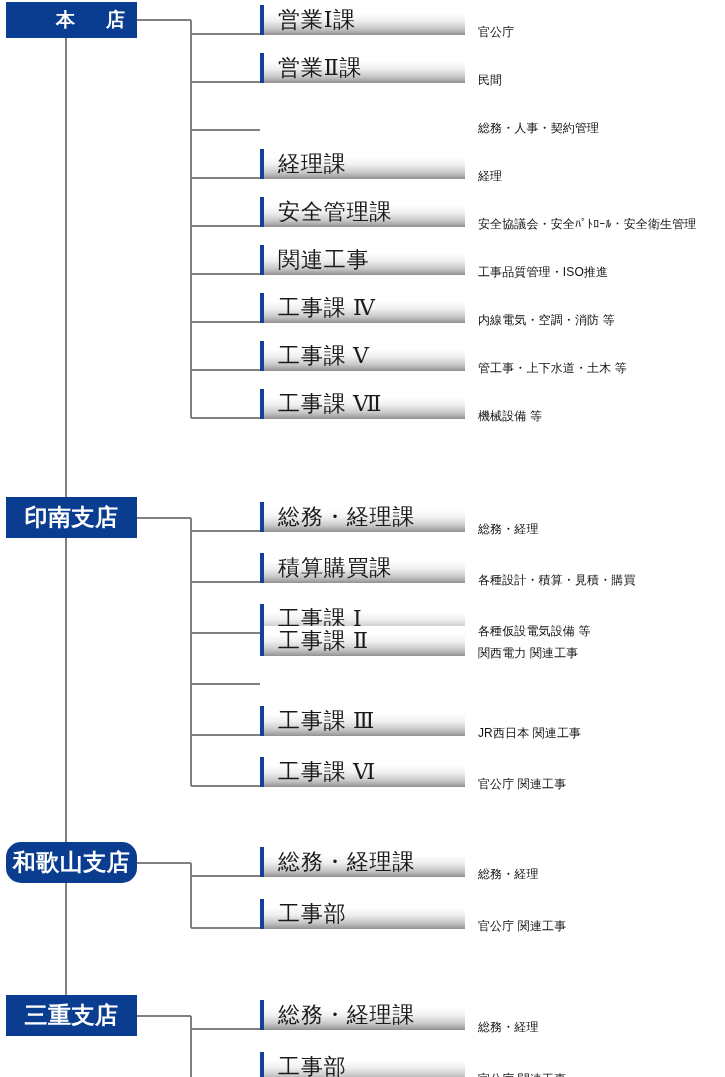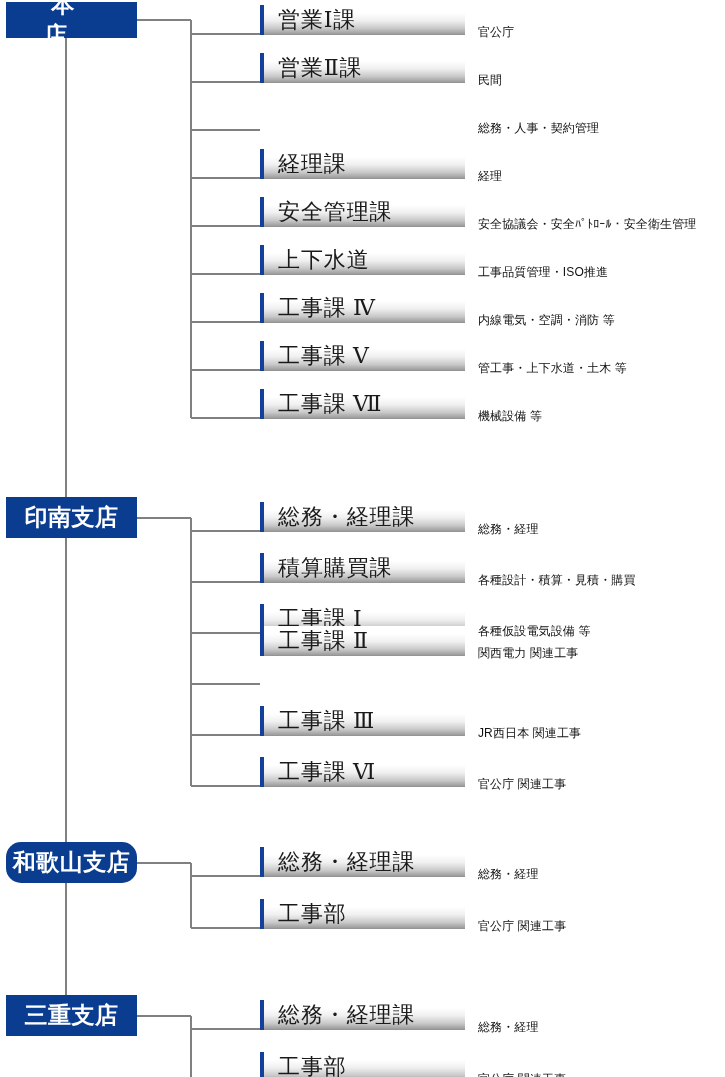--- a/index.html
+++ b/index.html
@@ -36,21 +36,21 @@
     background: #0a3d8f;
     color: #ffffff;
     font-weight: bold;
     display: flex;
     align-items: center;
     justify-content: center;
     letter-spacing: 0.04em;
     box-sizing: border-box;
   }
   .division-box.head {
-    font-size: 23px;
+    font-size: 19px;
     letter-spacing: 0.32em;
     text-indent: 0.32em;
     padding-left: 38px;
   }
   .division-box.branch {
     font-size: 23px;
     letter-spacing: 0.02em;
   }
 
   
@@ -158,21 +158,21 @@
         <div class="dept-desc">経理</div>
       </div>
       <div class="dept-row" style="left: 260px; top: 197px; width: 465px;">
         <div class="dept-box">
           <span class="dept-label">安全管理課</span>
         </div>
         <div class="dept-desc">安全協議会・安全ﾊﾟﾄﾛｰﾙ・安全衛生管理</div>
       </div>
       <div class="dept-row" style="left: 260px; top: 245px; width: 465px;">
         <div class="dept-box">
-          <span class="dept-label">上下水道</span>
+          <span class="dept-label">関連工事</span>
         </div>
         <div class="dept-desc">工事品質管理・ISO推進</div>
       </div>
       <div class="dept-row" style="left: 260px; top: 293px; width: 465px;">
         <div class="dept-box">
           <span class="dept-label">工事課 Ⅳ</span>
         </div>
         <div class="dept-desc">内線電気・空調・消防 等</div>
       </div>
       <div class="dept-row" style="left: 260px; top: 341px; width: 465px;">

